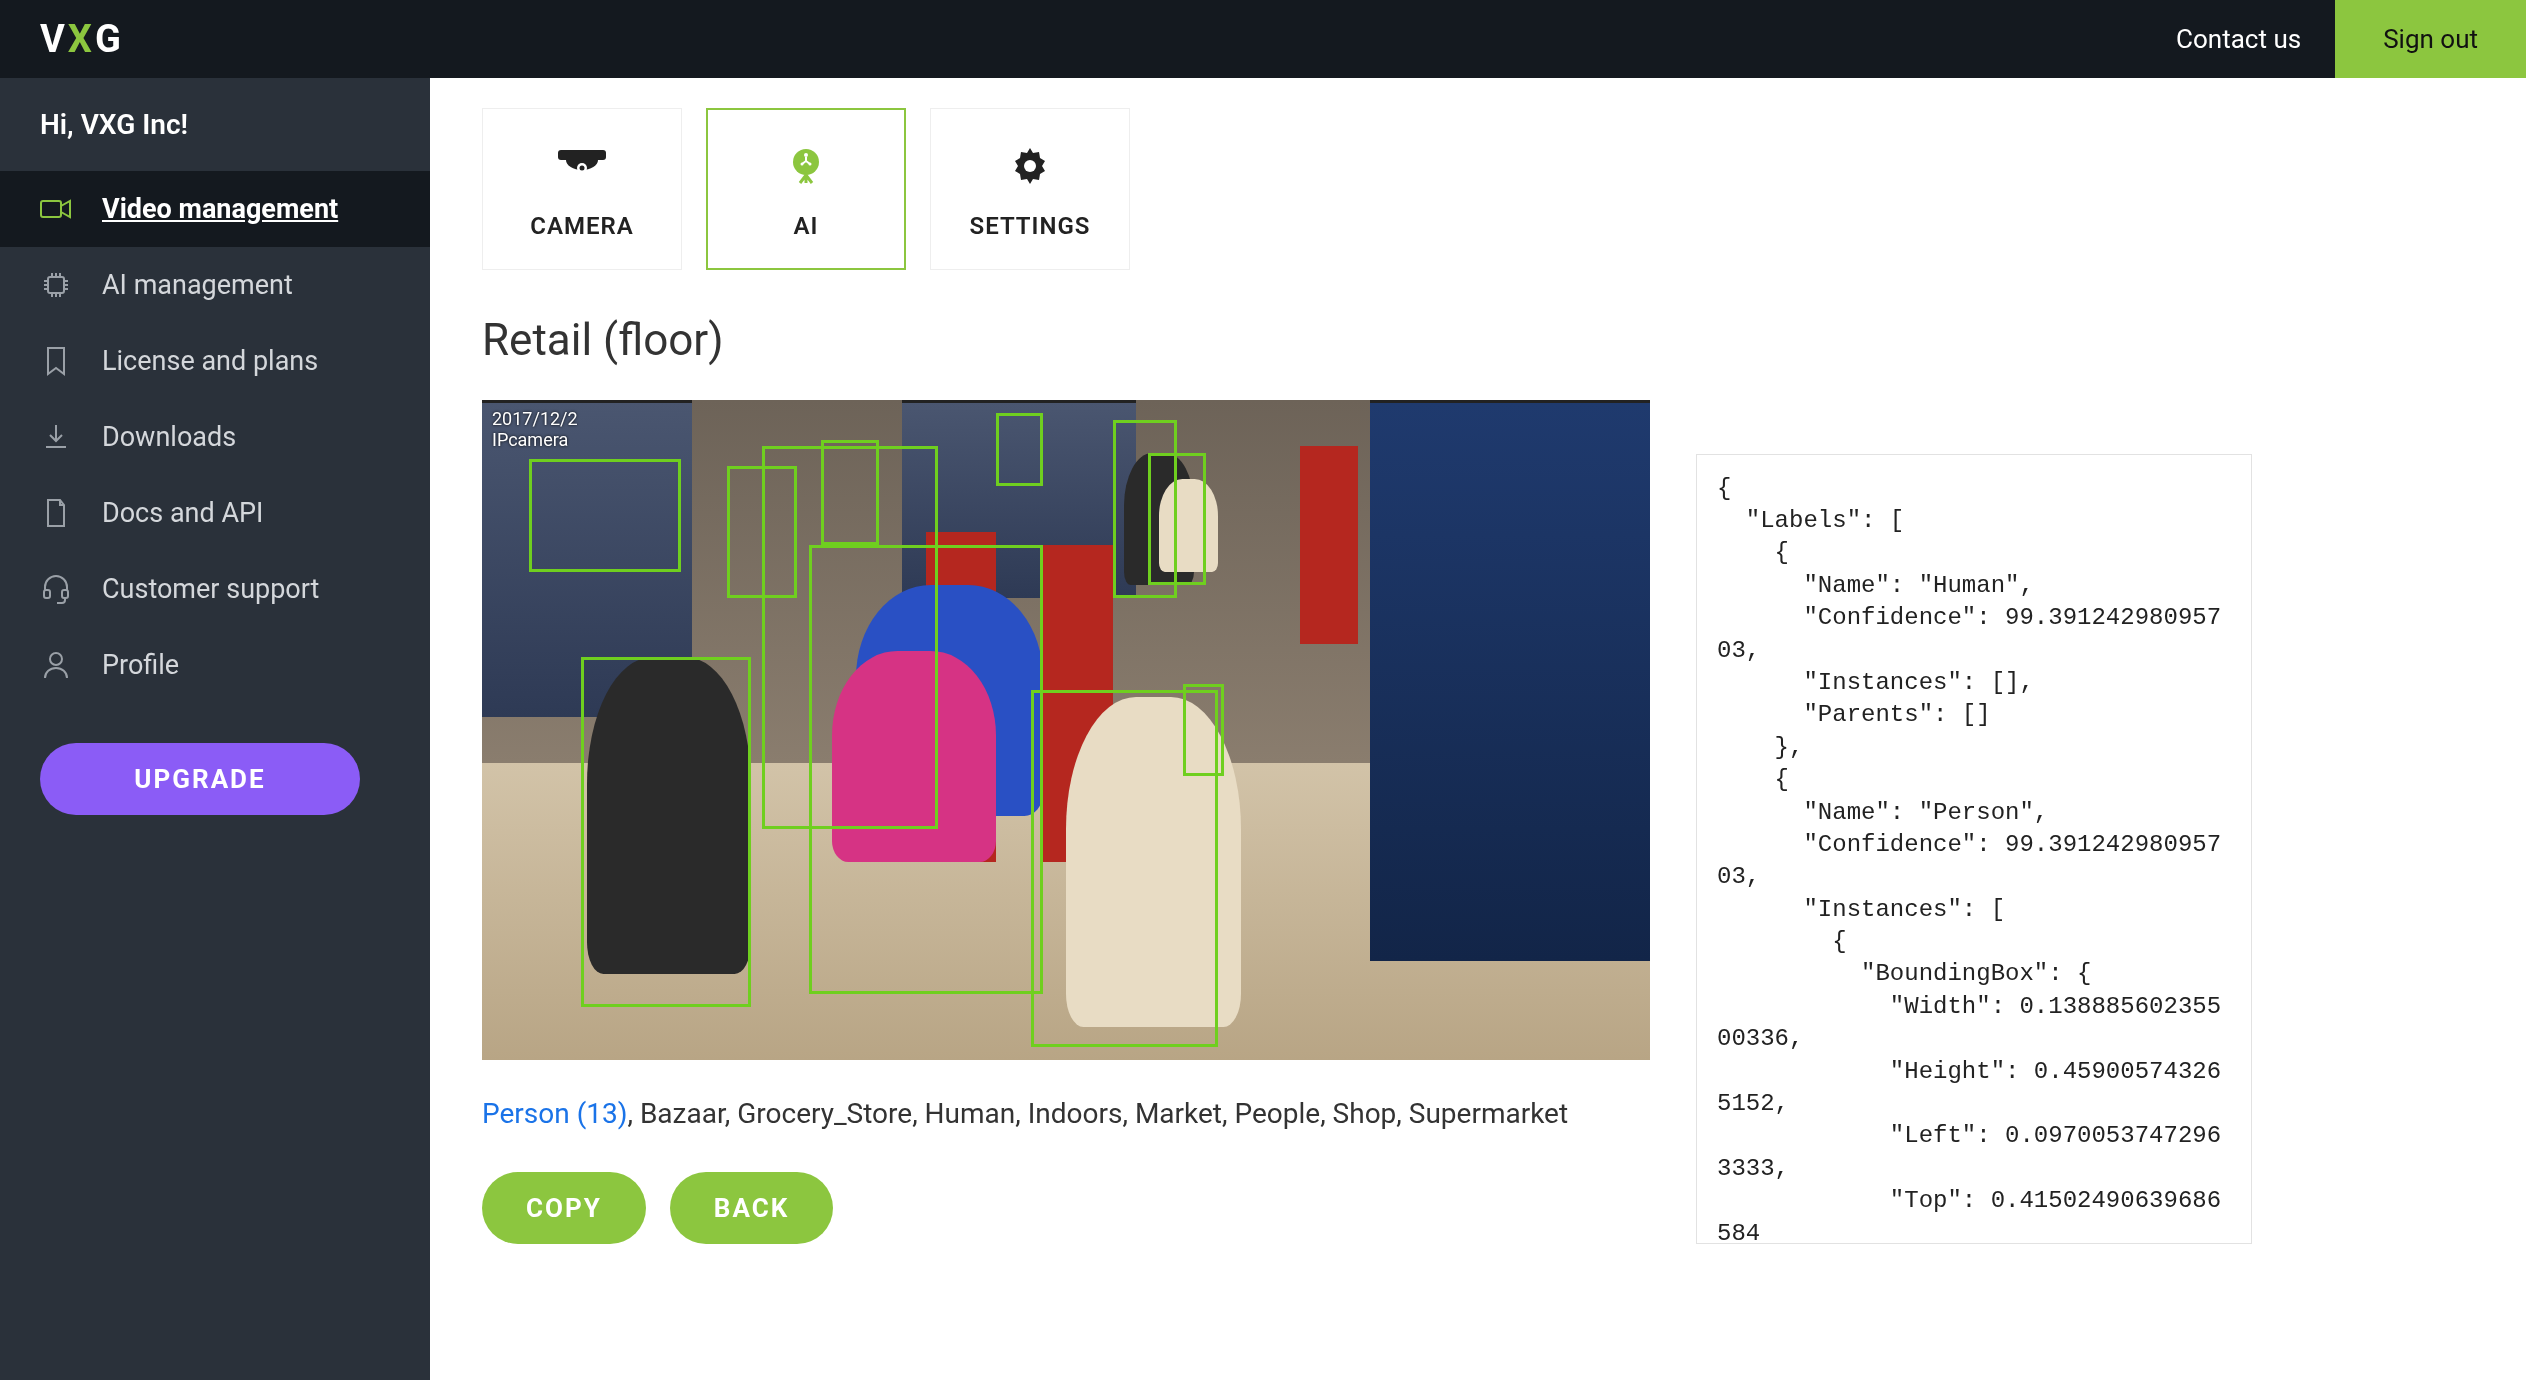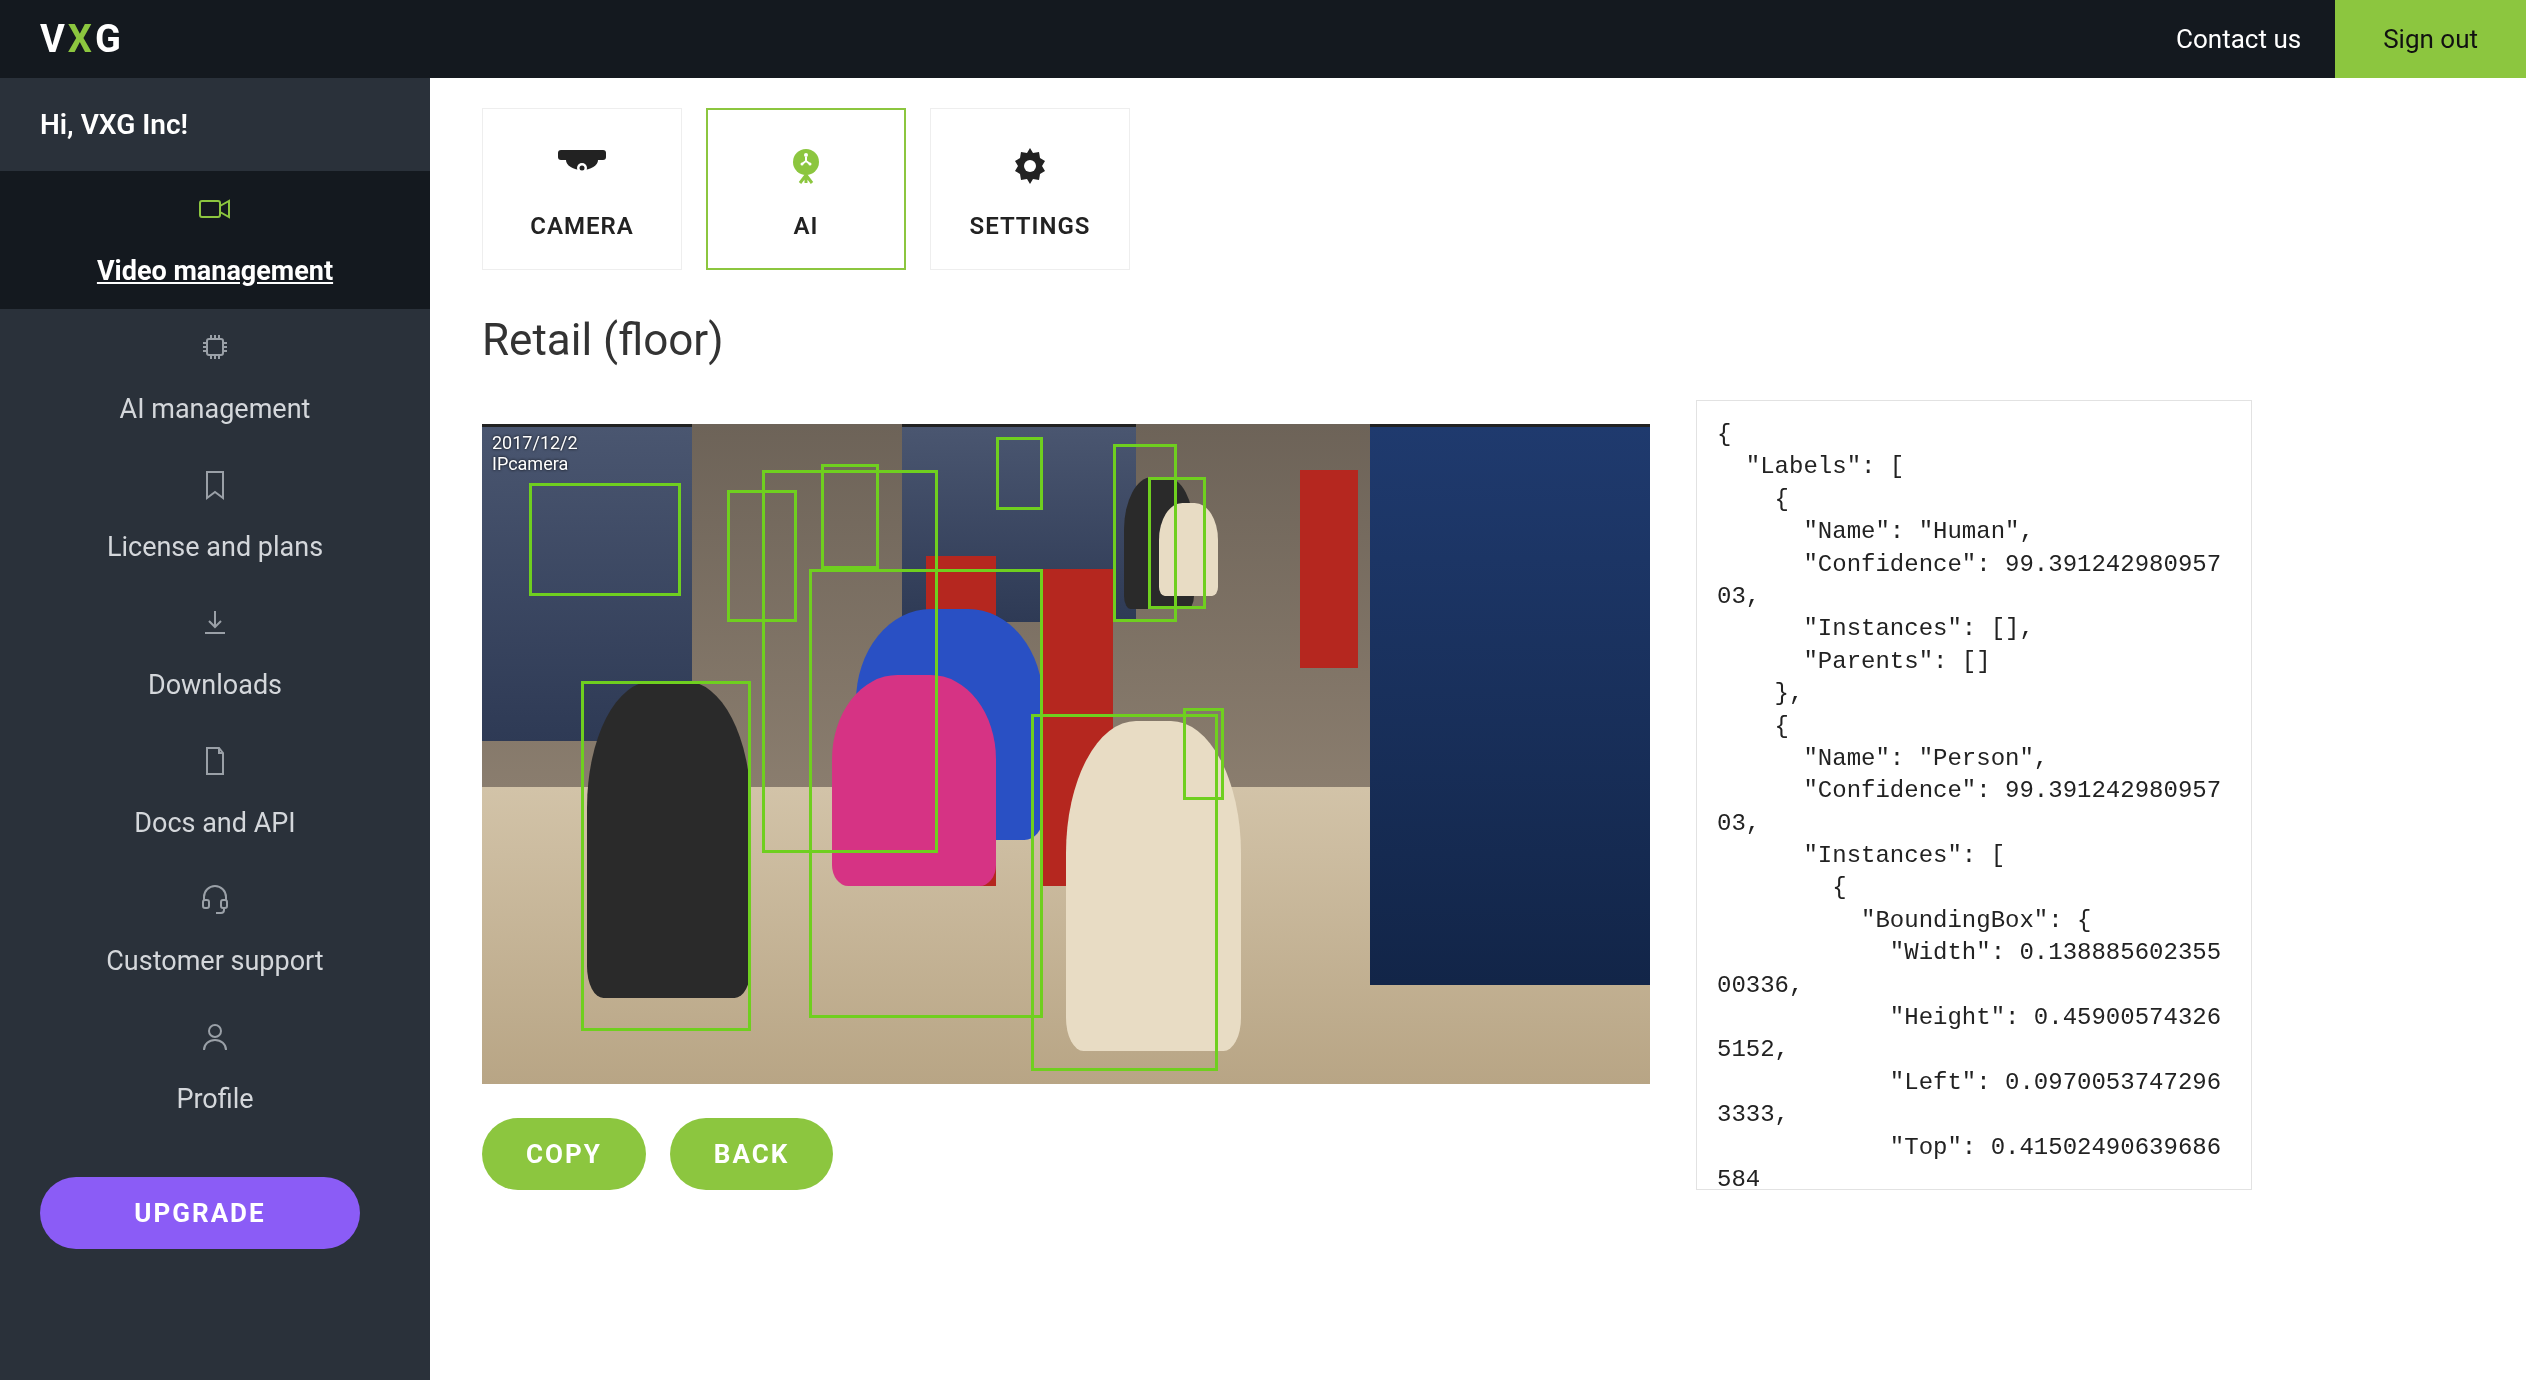--- a/index.html
+++ b/index.html
@@ -8,21 +8,21 @@
 .topbar { display:flex; align-items:center; height:78px; background:#14191f; color:#fff; }
 .logo { display:flex; align-items:center; gap:2px; margin-left:40px; font-weight:700; font-size:38px; letter-spacing:1px; }
 .logo .x { color:#8cc63f; }
 .top-spacer { flex:1; }
 .top-link { color:#fff; font-size:26px; padding:0 34px; height:100%; display:flex; align-items:center; cursor:pointer; }
 .signout { background:#8cc63f; color:#111; font-size:26px; padding:16px 48px; height:100%; display:flex; align-items:center; cursor:pointer; }
 .body { flex:1; display:flex; min-height:0; }
 .sidebar { width:430px; background:#2a313a; color:#dcdfe3; display:flex; flex-direction:column; }
 .greeting { padding:30px 40px; font-size:28px; font-weight:600; color:#fff; }
 .nav { display:flex; flex-direction:column; }
-.nav-item { display:flex; align-items:center; gap:30px; padding:22px 40px; font-size:27px; color:#d4d7db; cursor:pointer;flex-direction:column; }
+.nav-item { display:flex; align-items:center; gap:30px; padding:22px 40px; font-size:27px; color:#d4d7db; cursor:pointer; }
 .nav-item.active { background:#14191f; color:#fff; }
 .nav-item.active .nav-label { text-decoration:underline; font-weight:700; }
 .nav-item.active .nav-icon { color:#8cc63f; }
 .nav-icon { width:32px; height:32px; display:flex; align-items:center; justify-content:center; color:#9aa0a7; flex-shrink:0; }
 .nav-item.active .nav-icon svg { stroke:#8cc63f; }
 .upgrade-wrap { padding:40px; }
 .upgrade { background:#8b5cf6; color:#fff; border:none; border-radius:60px; height:72px; width:100%; max-width:320px; font-size:26px; font-weight:700; letter-spacing:2px; cursor:pointer; }
 .main { flex:1; background:#fff; overflow:auto; padding:30px 52px 40px; }
 .tabbar { display:flex; gap:24px; }
 .tab { width:200px; height:162px; background:#fff; border:1px solid #eee; display:flex; flex-direction:column; align-items:center; justify-content:center; gap:18px; cursor:pointer; }
@@ -223,20 +223,23 @@
             <div class="bbox" style="left:44%;top:2%;width:4%;height:11%"></div>
             <div class="bbox" style="left:54%;top:3%;width:5.5%;height:27%"></div>
             <div class="bbox" style="left:57%;top:8%;width:5%;height:20%"></div>
             <div class="bbox" style="left:47%;top:44%;width:16%;height:54%"></div>
             <div class="bbox" style="left:60%;top:43%;width:3.5%;height:14%"></div>
             <div class="timestamp">
               <span>2017/12/2</span><br><span>IPcamera</span>
             </div>
           </div>
 
+          <div class="tag-line">
+            <span class="primary">Person (13)</span><span>, Bazaar, Grocery_Store, Human, Indoors, Market, People, Shop, Supermarket</span>
+          </div>
 
           <div class="actions">
             <button class="pill-btn">COPY</button>
             <button class="pill-btn">BACK</button>
           </div>
         </div>
 
         <div class="json-panel">{
   "Labels": [
     {

